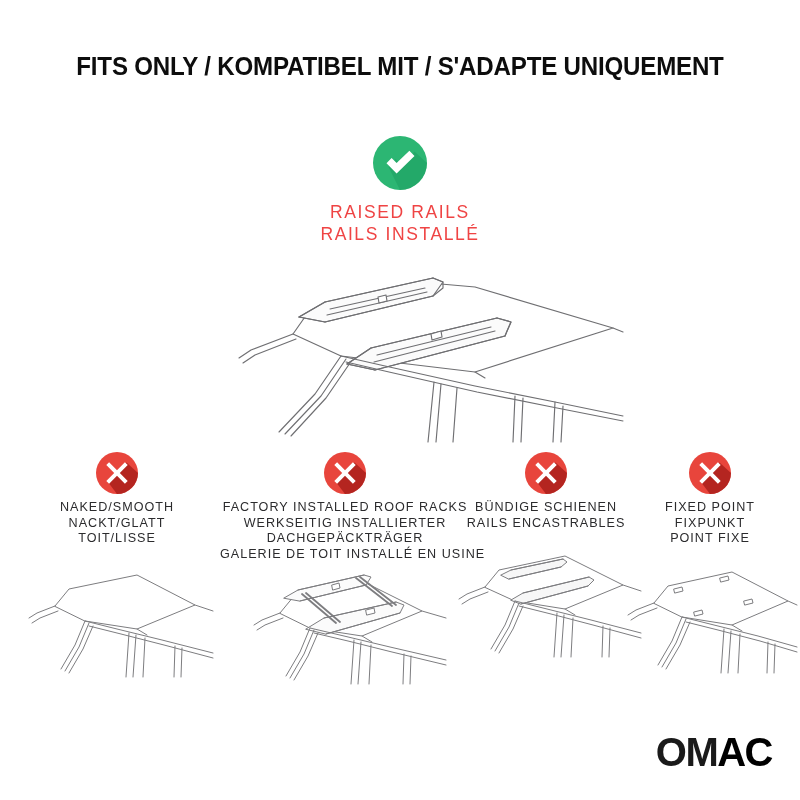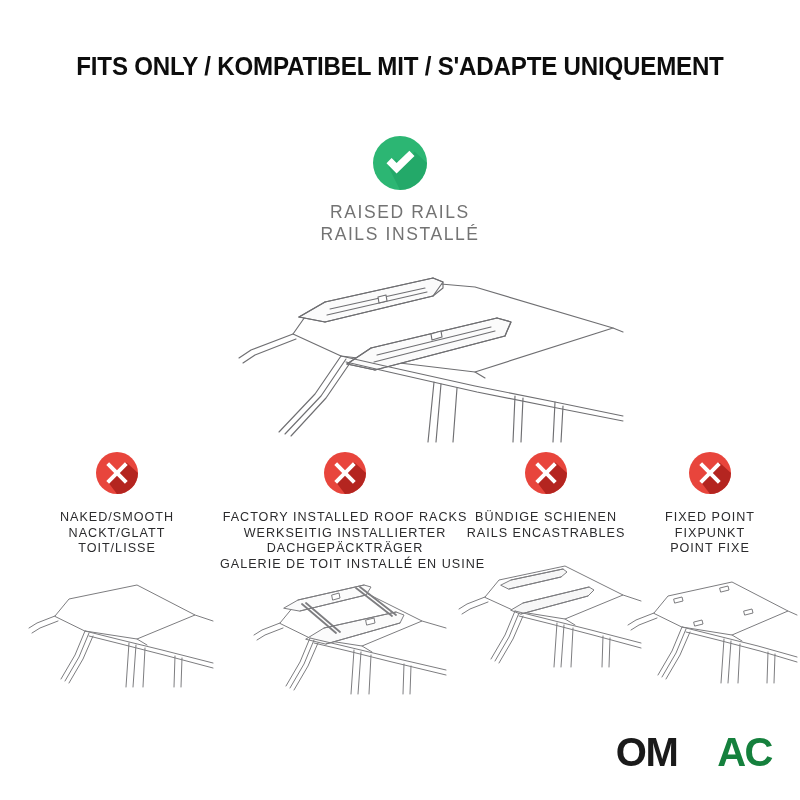--- a/index.html
+++ b/index.html
@@ -48,21 +48,21 @@
   }
   .badge svg { display: block; }
 
   .main-labels {
     margin-top: 12px;
   }
   .main-labels .line {
     font-size: 17.5px;
     letter-spacing: 1.6px;
     line-height: 21.5px;
-    color: #737373;
+    color: #ef4444;
     white-space: nowrap;
   }
 
   
   .main-illustration {
     position: absolute;
     top: 276px;
     left: 175px;
     width: 450px;
     height: 170px;
@@ -82,21 +82,21 @@
     top: 0;
     text-align: center;
   }
   .reject-item .xbadge {
     width: 42px;
     height: 42px;
     margin: 0 auto;
   }
   .reject-item .xbadge svg { display: block; }
   .reject-labels {
-    margin-top: 16px;
+    margin-top: 6px;
   }
   .reject-labels .line {
     font-size: 12.6px;
     letter-spacing: 1.0px;
     line-height: 15.6px;
     color: #2b2b2d;
     white-space: nowrap;
   }
   .reject-art {
     margin-top: 8px;
@@ -118,21 +118,21 @@
   .logo {
     position: absolute;
     right: 28px;
     bottom: 28px;
     font-size: 40px;
     font-weight: 700;
     letter-spacing: -1.5px;
     line-height: 1;
   }
   .logo .om { color: #1a1a1a; }
-  .logo .ac { color: #15803d; padding-left: 40px; }
+  .logo .ac { color: #000000; }
 </style>
 </head>
 <body>
 
 <div class="title">FITS ONLY / KOMPATIBEL MIT / S'ADAPTE UNIQUEMENT</div>
 
 <div class="main-block">
 
   <div class="badge">
     <svg width="54" height="54" viewBox="0 0 54 54">

